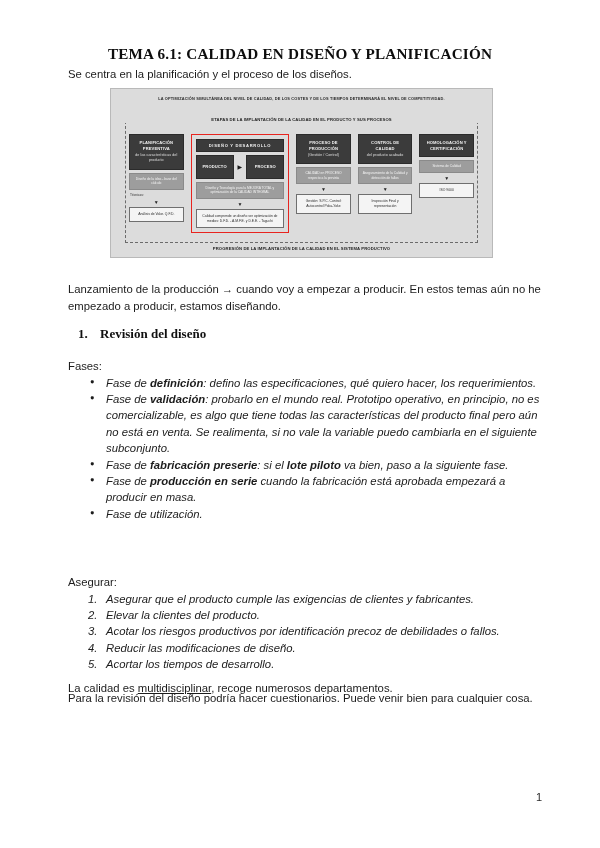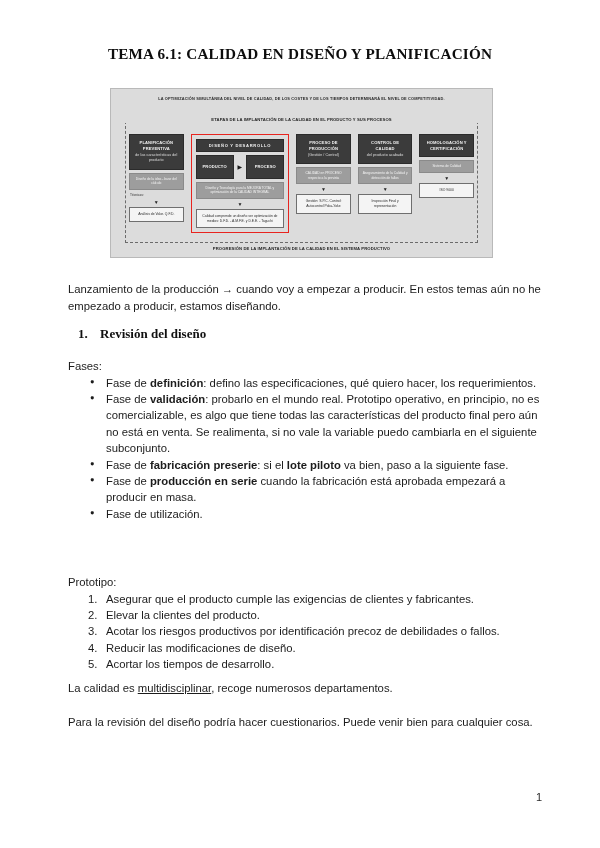--- a/index.html
+++ b/index.html
@@ -230,20 +230,21 @@
   .section-heading .num {
     position: absolute;
     left: 10px;
     font-weight: bold;
   }
 
   ul.bullets, ol.numbers {
     margin: 0;
     padding-left: 0;
     list-style: none;
+    font-style: italic;
   }
   ul.bullets > li {
     position: relative;
     padding-left: 38px;
     font-size: 11.3px;
     line-height: 16.4px;
     color: #1c1c1c;
     margin-bottom: 0;
   }
   ul.bullets > li::before {
@@ -280,20 +281,23 @@
     color: #2a2a2a;
   }
 </style>
 </head>
 <body>
 
 <div class="page">
 
   <h1 class="doc-title">TEMA 6.1: CALIDAD EN DISEÑO Y PLANIFICACIÓN</h1>
 
+  <div class="body-col" style="top:66px;">
+    <p class="para">Se centra en la planificación y el proceso de los diseños.</p>
+  </div>
 
   <div class="figure">
 
     <div class="fig-banner">LA OPTIMIZACIÓN SIMULTÁNEA DEL NIVEL DE CALIDAD, DE LOS COSTES Y DE LOS TIEMPOS DETERMINARÁ EL NIVEL DE COMPETITIVIDAD.</div>
 
     <div class="fig-dashed"></div>
 
     <div class="fig-toparrowlabel">ETAPAS DE LA IMPLANTACIÓN DE LA CALIDAD EN EL PRODUCTO Y SUS PROCESOS</div>
 
     <div class="fig-cols">
@@ -373,33 +377,33 @@
     <ul class="bullets">
       <li><span>Fase de </span><b>definición</b><span>: defino las especificaciones, qué quiero hacer, los requerimientos.</span></li>
       <li><span>Fase de </span><b>validación</b><span>: probarlo en el mundo real. Prototipo operativo, en principio, no es comercializable, es algo que tiene todas las características del producto final pero aún no está en venta. Se realimenta, si no vale la variable puedo cambiarla en el siguiente subconjunto.</span></li>
       <li><span>Fase de </span><b>fabricación preserie</b><span>: si el </span><b>lote piloto</b><span> va bien, paso a la siguiente fase.</span></li>
       <li><span>Fase de </span><b>producción en serie</b><span> cuando la fabricación está aprobada empezará a producir en masa.</span></li>
       <li><span>Fase de utilización.</span></li>
     </ul>
   </div>
 
   <div class="body-col" style="top:574px;">
-    <p class="para">Prototipo:</p>
+    <p class="para">Asegurar:</p>
     <ol class="numbers">
       <li>Asegurar que el producto cumple las exigencias de clientes y fabricantes.</li>
       <li>Elevar la clientes del producto.</li>
       <li>Acotar los riesgos productivos por identificación precoz de debilidades o fallos.</li>
       <li>Reducir las modificaciones de diseño.</li>
       <li>Acortar los tiempos de desarrollo.</li>
     </ol>
   </div>
 
   <div class="body-col" style="top:680px;">
     <p class="para"><span>La calidad es </span><u>multidisciplinar</u><span>, recoge numerosos departamentos.</span></p>
   </div>
 
-  <div class="body-col" style="top:714px;">
+  <div class="body-col" style="top:690px;">
     <p class="para">Para la revisión del diseño podría hacer cuestionarios. Puede venir bien para cualquier cosa.</p>
   </div>
 
   <div class="page-number">1</div>
 
 </div>
 
 </body></html>

